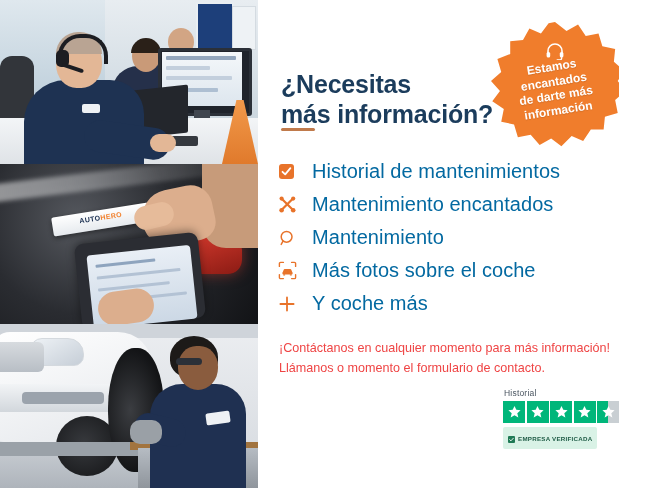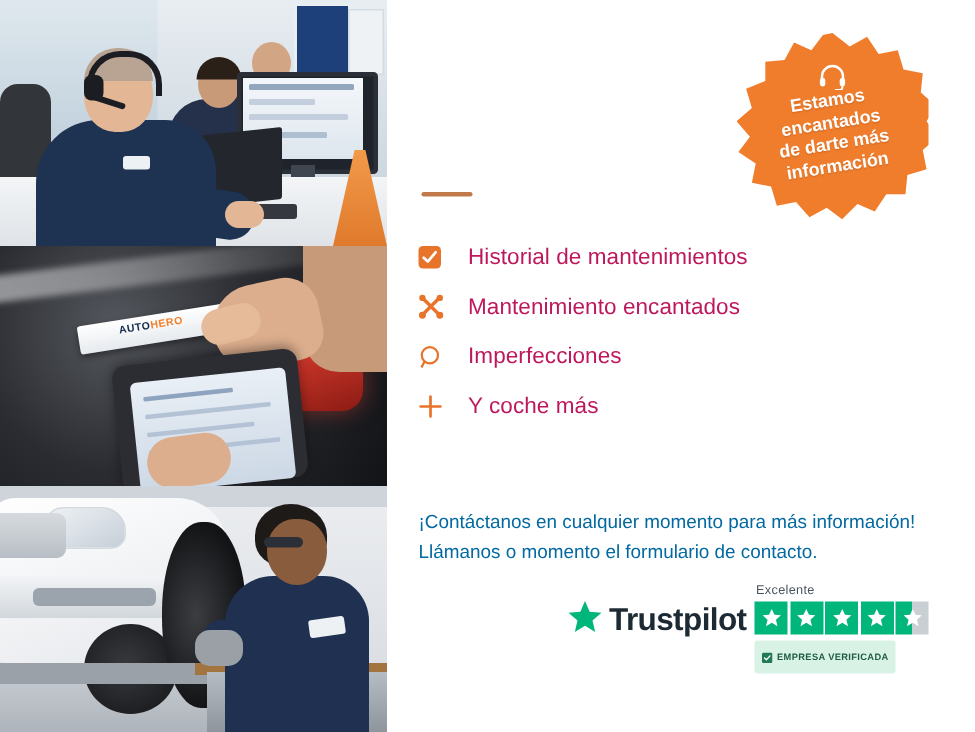--- a/index.html
+++ b/index.html
@@ -101,25 +101,25 @@
   .badge-headset{position:absolute;left:50%;top:20px;transform:translateX(-50%);}
   .badge-text{position:absolute;left:50%;top:50%;transform:translate(-50%,-45%) rotate(-9deg);
     width:112px;text-align:center;color:#ffffff;font-weight:bold;font-size:12px;line-height:1.22;
     text-shadow:0 1px 1px rgba(0,0,0,.12);}
   .badge-text span{display:block;}
 
   
   .features{position:absolute;left:20px;top:155px;width:300px;}
   .feature{display:flex;align-items:center;height:33px;}
   .feat-icon{width:34px;flex:0 0 34px;display:flex;align-items:center;justify-content:flex-start;}
-  .feat-label{font-size:15px;color:#be185d;letter-spacing:.05px;}
+  .feat-label{font-size:20px;color:#0369a1;letter-spacing:.05px;}
 
   
   .contact{position:absolute;left:21px;top:325px;width:352px;
-    font-size:12.6px;line-height:1.62;color:#0369a1;}
+    font-size:12.6px;line-height:1.62;color:#ef4444;}
   .contact span{display:block;}
 
   
   .trust{position:absolute;left:120px;top:388px;width:250px;height:66px;}
   .tp-logo{position:absolute;left:0;top:12px;display:flex;align-items:center;gap:4px;}
   .tp-name{font-size:21px;font-weight:bold;color:#1d2a33;letter-spacing:-.4px;}
   .tp-right{position:absolute;left:125px;top:0;width:124px;}
   .tp-excelente{font-size:8.5px;color:#4a5560;text-align:left;margin:0 0 3px 1px;letter-spacing:.2px;}
   .tp-stars{display:flex;gap:1.5px;}
   .tp-star{width:22px;height:22px;background:#00b67a;display:flex;align-items:center;justify-content:center;}
@@ -210,20 +210,24 @@
       <div class="p3-glove"></div>
       <div class="p3-mech-hair"></div>
       <div class="p3-mech-head"></div>
       <div class="p3-mech-glass"></div>
     </div>
 
   </div>
 
   <div class="content">
 
+    <h1 class="headline">
+      <span>¿Necesitas</span>
+      <span class="l2">más información?</span>
+    </h1>
     <div class="rule"></div>
 
     <div class="badge">
       <div class="badge-shape"></div>
       <span class="badge-headset">
         <svg width="20" height="18" viewBox="0 0 20 18" aria-hidden="true">
           <path d="M3 11 V9 a7 7 0 0 1 14 0 v2" fill="none" stroke="#ffffff" stroke-width="1.6" stroke-linecap="round"></path>
           <rect x="1.6" y="10" width="3.6" height="5.6" rx="1.6" fill="#ffffff"></rect>
           <rect x="14.8" y="10" width="3.6" height="5.6" rx="1.6" fill="#ffffff"></rect>
           <path d="M16.6 15.6 v.6 a1.8 1.8 0 0 1-1.8 1.8 h-2.6" fill="none" stroke="#ffffff" stroke-width="1.4" stroke-linecap="round"></path>
@@ -265,52 +269,61 @@
         <span class="feat-label">Mantenimiento encantados</span>
       </div>
 
       <div class="feature">
         <span class="feat-icon">
           <svg width="18" height="18" viewBox="0 0 18 18" aria-hidden="true">
             <circle cx="8.6" cy="7.8" r="5.4" fill="none" stroke="#e8732a" stroke-width="1.5"></circle>
             <path d="M5.0 12.2 L3.2 15.4" fill="none" stroke="#e8732a" stroke-width="1.5" stroke-linecap="round"></path>
           </svg>
         </span>
-        <span class="feat-label">Imperfecciones</span>
-      </div>
-
+        <span class="feat-label">Mantenimiento</span>
+      </div>
+
+      <div class="feature">
+        <span class="feat-icon">
+          <svg width="19" height="19" viewBox="0 0 19 19" aria-hidden="true">
+            <g fill="none" stroke="#e8732a" stroke-width="1.4" stroke-linecap="round">
+              <path d="M1.4 5.4 V2.6 a1.2 1.2 0 0 1 1.2-1.2 H5.4"></path>
+              <path d="M13.6 1.4 H16.4 a1.2 1.2 0 0 1 1.2 1.2 V5.4"></path>
+              <path d="M17.6 13.6 V16.4 a1.2 1.2 0 0 1-1.2 1.2 H13.6"></path>
+              <path d="M5.4 17.6 H2.6 a1.2 1.2 0 0 1-1.2-1.2 V13.6"></path>
+            </g>
+            <path d="M4.6 11.4 l1.1-2.6 a1.1 1.1 0 0 1 1-.7 h5.6 a1.1 1.1 0 0 1 1 .7 l1.1 2.6 z" fill="#e8732a"></path>
+            <rect x="4.4" y="10.9" width="10.2" height="2.6" rx="1" fill="#e8732a"></rect>
+            <rect x="5.2" y="13.2" width="2" height="1.2" rx=".5" fill="#e8732a"></rect>
+            <rect x="11.8" y="13.2" width="2" height="1.2" rx=".5" fill="#e8732a"></rect>
+          </svg>
+        </span>
+        <span class="feat-label">Más fotos sobre el coche</span>
+      </div>
 
       <div class="feature">
         <span class="feat-icon">
           <svg width="18" height="18" viewBox="0 0 18 18" aria-hidden="true">
             <path d="M9 2.4 V15.6 M2.4 9 H15.6" fill="none" stroke="#e8732a" stroke-width="1.8" stroke-linecap="round"></path>
           </svg>
         </span>
         <span class="feat-label">Y coche más</span>
       </div>
 
     </div>
 
     <p class="contact">
       <span>¡Contáctanos en cualquier momento para más información!</span>
       <span>Llámanos o momento el formulario de contacto.</span>
     </p>
 
     <div class="trust">
-      <div class="tp-logo">
-        <span>
-          <svg width="24" height="23" viewBox="0 0 24 23" aria-hidden="true">
-            <path d="M12 0.6 L15.1 7.9 L23 8.5 L17 13.7 L18.8 21.4 L12 17.2 L5.2 21.4 L7 13.7 L1 8.5 L8.9 7.9 Z" fill="#00b67a"></path>
-          </svg>
-        </span>
-        <span class="tp-name">Trustpilot</span>
-      </div>
 
       <div class="tp-right">
-        <div class="tp-excelente">Excelente</div>
+        <div class="tp-excelente">Historial</div>
         <div class="tp-stars">
           <span class="tp-star">
             <svg width="15" height="14" viewBox="0 0 24 23">
                 <path d="M12 1.6 L15 7.9 L22 8.5 L16.6 13.4 L18.3 20.6 L12 16.8 L5.7 20.6 L7.4 13.4 L2 8.5 L9 7.9 Z" fill="#fff"></path>
               </svg>
           </span>
           <span class="tp-star">
             <svg width="15" height="14" viewBox="0 0 24 23">
                 <path d="M12 1.6 L15 7.9 L22 8.5 L16.6 13.4 L18.3 20.6 L12 16.8 L5.7 20.6 L7.4 13.4 L2 8.5 L9 7.9 Z" fill="#fff"></path>
               </svg>

